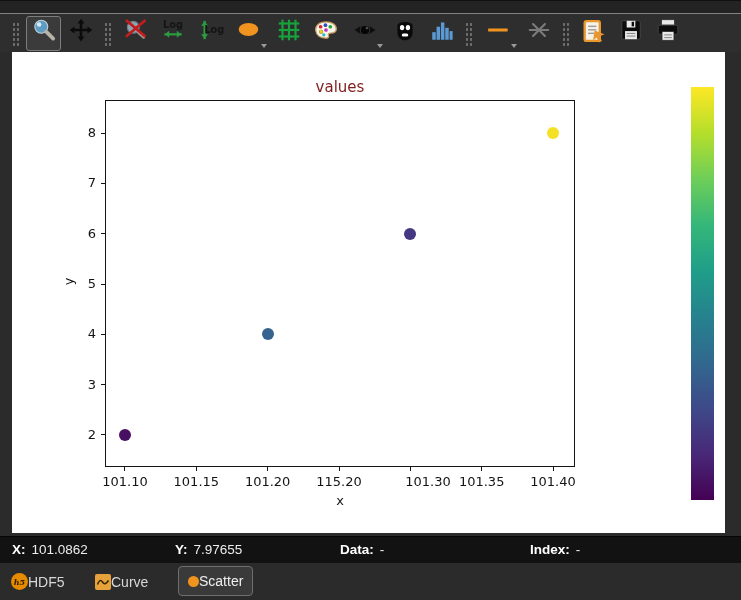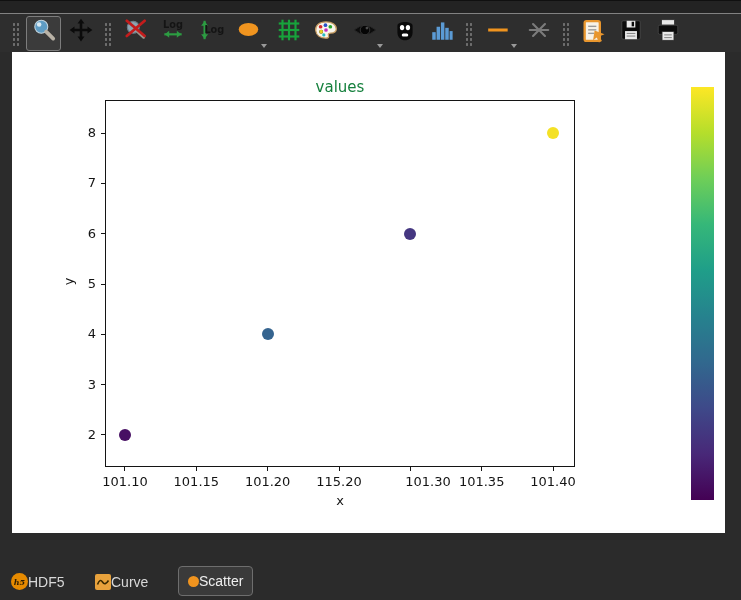--- a/index.html
+++ b/index.html
@@ -24,21 +24,21 @@
     width:33px;height:33px;flex:0 0 auto;display:flex;justify-content:center;
     background:transparent;border:1px solid transparent;border-radius:3px;position:relative;
   }
   .tbtn.active{border-color:#7d7d7d;background:#3b3b3b;}
   .tbtn svg{display:block;}
   .chev{position:absolute;right:1px;bottom:2px;width:0;height:0;border-left:3.5px solid transparent;border-right:3.5px solid transparent;border-top:4px solid #9a9a9a;}
   .tbtn.wide{width:38px;}
   
   .plot-canvas{position:absolute;left:12px;top:52px;width:713px;height:481px;background:#ffffff;}
   .plot-title{position:absolute;left:93px;top:26px;width:470px;text-align:center;
-    font-family:"DejaVu Sans",sans-serif;font-size:15px;color:#15803d;}
+    font-family:"DejaVu Sans",sans-serif;font-size:15px;color:#7f1d1d;}
   .axes-box{position:absolute;left:93px;top:48px;width:470px;height:367px;border:1px solid #141414;box-sizing:border-box;}
   .xtick{position:absolute;width:1px;height:4px;background:#141414;}
   .ytick{position:absolute;width:4px;height:1px;background:#141414;}
   .xtick-label{position:absolute;width:60px;text-align:center;font-family:"DejaVu Sans",sans-serif;font-size:13px;color:#141414;}
   .ytick-label{position:absolute;width:38px;text-align:right;font-family:"DejaVu Sans",sans-serif;font-size:13px;color:#141414;}
   .axis-xlabel{position:absolute;left:93px;top:441px;width:470px;text-align:center;font-family:"DejaVu Sans",sans-serif;font-size:13px;color:#141414;}
   .axis-ylabel{position:absolute;left:44px;top:222px;width:24px;text-align:center;transform:rotate(-90deg);font-family:"DejaVu Sans",sans-serif;font-size:13px;color:#141414;}
   .scatter-point{position:absolute;width:12px;height:12px;border-radius:50%;}
   .colorbar{position:absolute;left:679px;top:35px;width:23px;height:413px;}
   
@@ -288,20 +288,26 @@
       <div class="ytick" style="left: 89px; top: 130.845px;"></div>
       <div class="ytick-label" style="left: 46px; top: 123.345px;">7</div>
       <div class="ytick" style="left: 89px; top: 80.5159px;"></div>
       <div class="ytick-label" style="left: 46px; top: 73.0159px;">8</div>
       <div class="scatter-point" style="left: 106.976px; top: 376.991px; background: rgb(71, 16, 99);"></div>
       <div class="scatter-point" style="left: 249.659px; top: 276.332px; background: rgb(53, 100, 143);"></div>
       <div class="scatter-point" style="left: 392.343px; top: 175.674px; background: rgb(69, 55, 129);"></div>
       <div class="scatter-point" style="left: 535.027px; top: 75.0159px; background: rgb(244, 225, 37);"></div>
     </div>
 
+  <div class="statusbar">
+    <span class="status-field" style="left:12px"><b>X:</b><span>101.0862</span></span>
+    <span class="status-field" style="left:175px"><b>Y:</b><span>7.97655</span></span>
+    <span class="status-field" style="left:340px"><b>Data:</b><span>-</span></span>
+    <span class="status-field" style="left:530px"><b>Index:</b><span>-</span></span>
+  </div>
 
   <div class="tabbar">
     <div class="tab" style="left:11px">
       <span class="hdf5-glyph">h5</span>
       <span>HDF5</span>
     </div>
     <div class="tab" style="left:95px">
       <span class="curve-glyph">
         <svg width="14" height="14" viewBox="0 0 14 14">
             <path d="M1.5 9.5 Q4 3 6.5 7 T12.5 5.5" stroke="#3a2a00" stroke-width="1.6" fill="none"></path>

